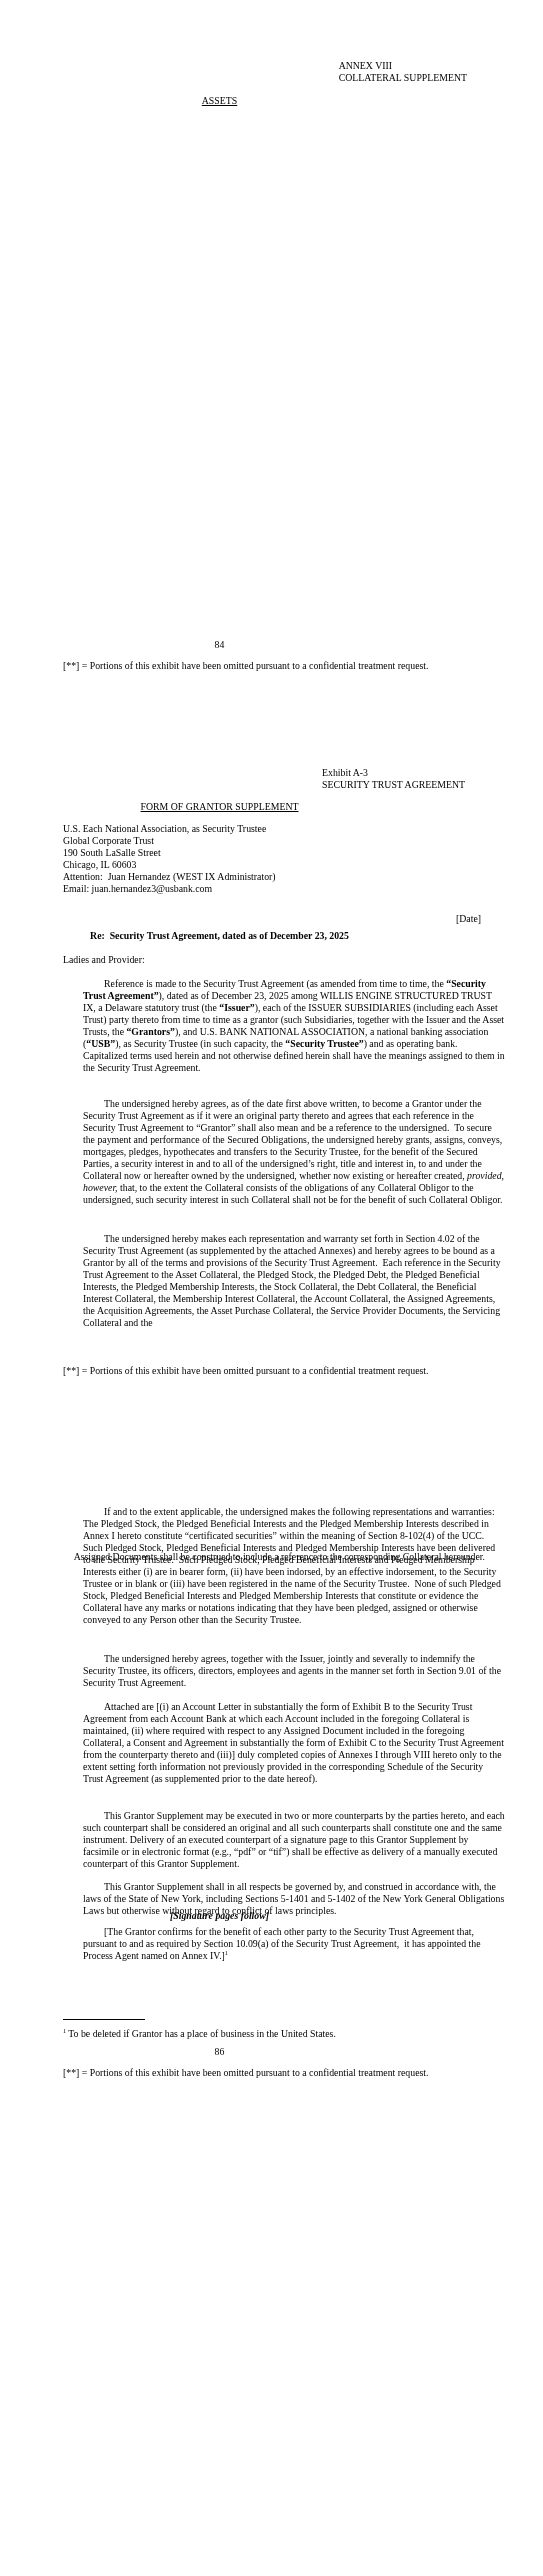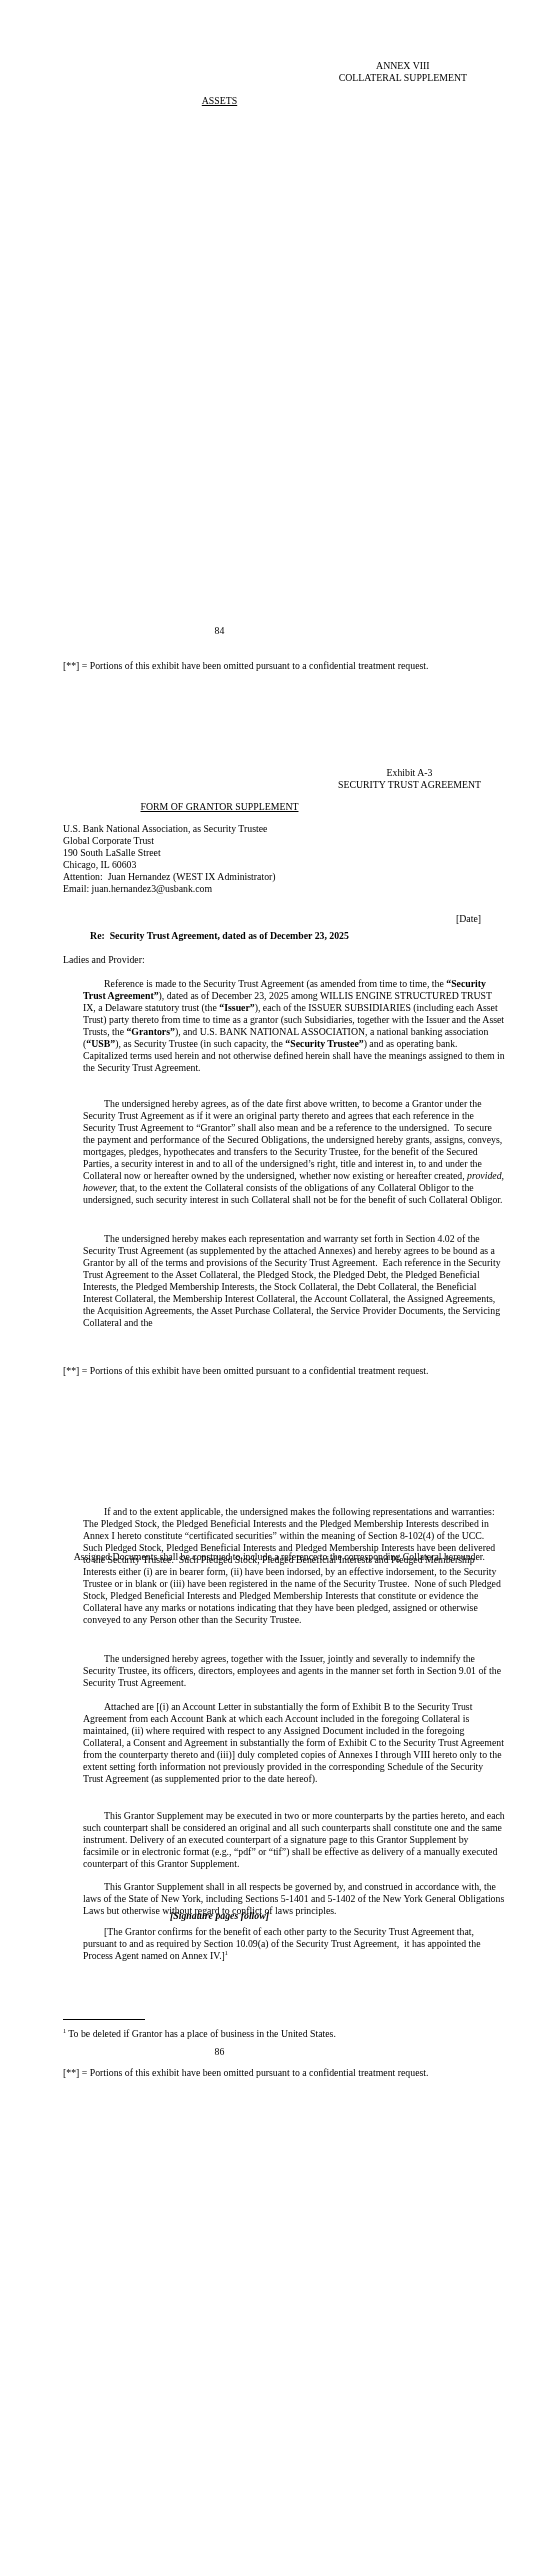--- a/index.html
+++ b/index.html
@@ -9,21 +9,21 @@
     height:2813px;
     background:#ffffff;
     color:#000;
     font-family:"Liberation Serif","DejaVu Serif",serif;
     font-size:9.8px;
     line-height:12px;
   }
   .abs { position:absolute; }
   .col { left:63px; width:422px; }
   .full { left:0; width:439px; }
-  .right-align { text-align:center; }
+  .right-align { text-align:left; }
   .center { text-align:center; }
   .u { text-decoration:underline; }
   .b { font-weight:bold; }
   .i { font-style:italic; }
   .pre { white-space:pre-wrap; }
   .indent { text-indent:21px;margin-left:20px; }
   .sup { vertical-align:super; font-size:0.62em; line-height:0; }
   .fn-rule { border-top:1px solid #000; width:82px; height:0; }
 </style>
 </head>
@@ -33,34 +33,34 @@
 
   <div class="abs right-align" style="top:60px; right:77px;">
     <div>ANNEX VIII</div>
     <div>COLLATERAL SUPPLEMENT</div>
   </div>
 
   <div class="abs full center" style="top:95px;">
     <span class="u">ASSETS</span>
   </div>
 
-  <div class="abs full center" style="top:625px;">84</div>
+  <div class="abs full center" style="top:639px;">84</div>
   <div class="abs col pre" style="top:660px;">[**] = Portions of this exhibit have been omitted pursuant to a confidential treatment request.</div>
 
-  <div class="abs right-align" style="top:767px; right:63px;">
+  <div class="abs right-align" style="top:767px; right:79px;">
     <div>Exhibit A-3</div>
     <div>SECURITY TRUST AGREEMENT</div>
   </div>
 
   <div class="abs full center" style="top:801px;">
     <span class="u">FORM OF GRANTOR SUPPLEMENT</span>
   </div>
 
   <div class="abs col" style="top:823px;">
-    <div class="pre">U.S. Bank National Association, as Security Trustee</div>
+    <div class="pre">U.S. Each National Association, as Security Trustee</div>
     <div class="pre">Global Corporate Trust</div>
     <div class="pre">190 South LaSalle Street</div>
     <div class="pre">Chicago, IL 60603</div>
     <div class="pre">Attention:  Juan Hernandez (WEST IX Administrator)</div>
     <div class="pre">Email: juan.hernandez3@usbank.com</div>
   </div>
 
   <div class="abs right-align" style="top:913px; right:63px;">[Date]</div>
 
   <div class="abs full center b pre" style="top:930px;">Re:  Security Trust Agreement, dated as of December 23, 2025</div>

